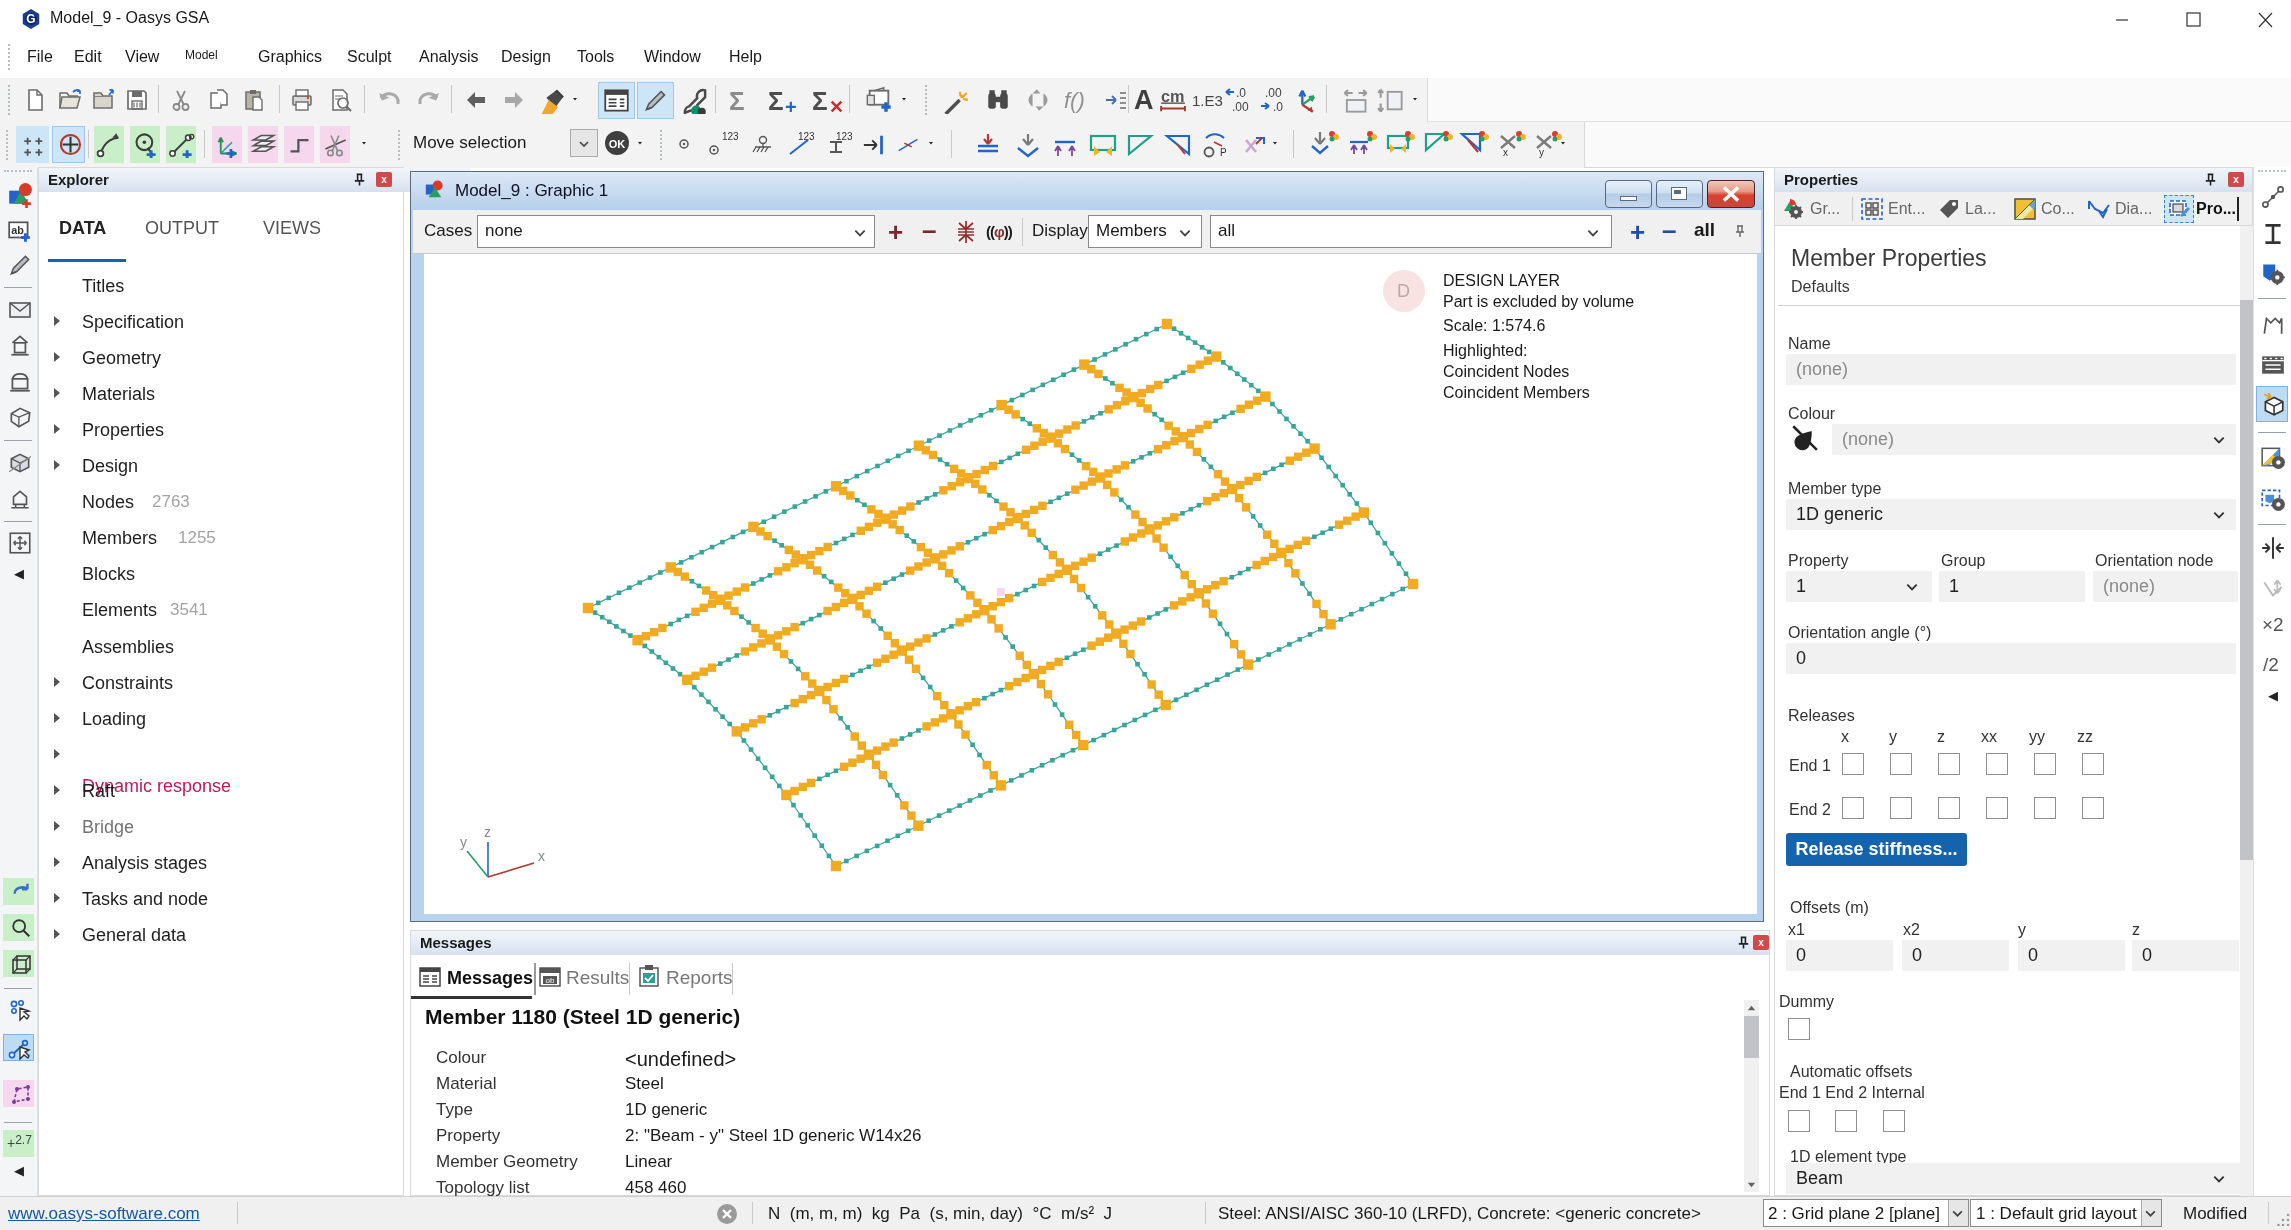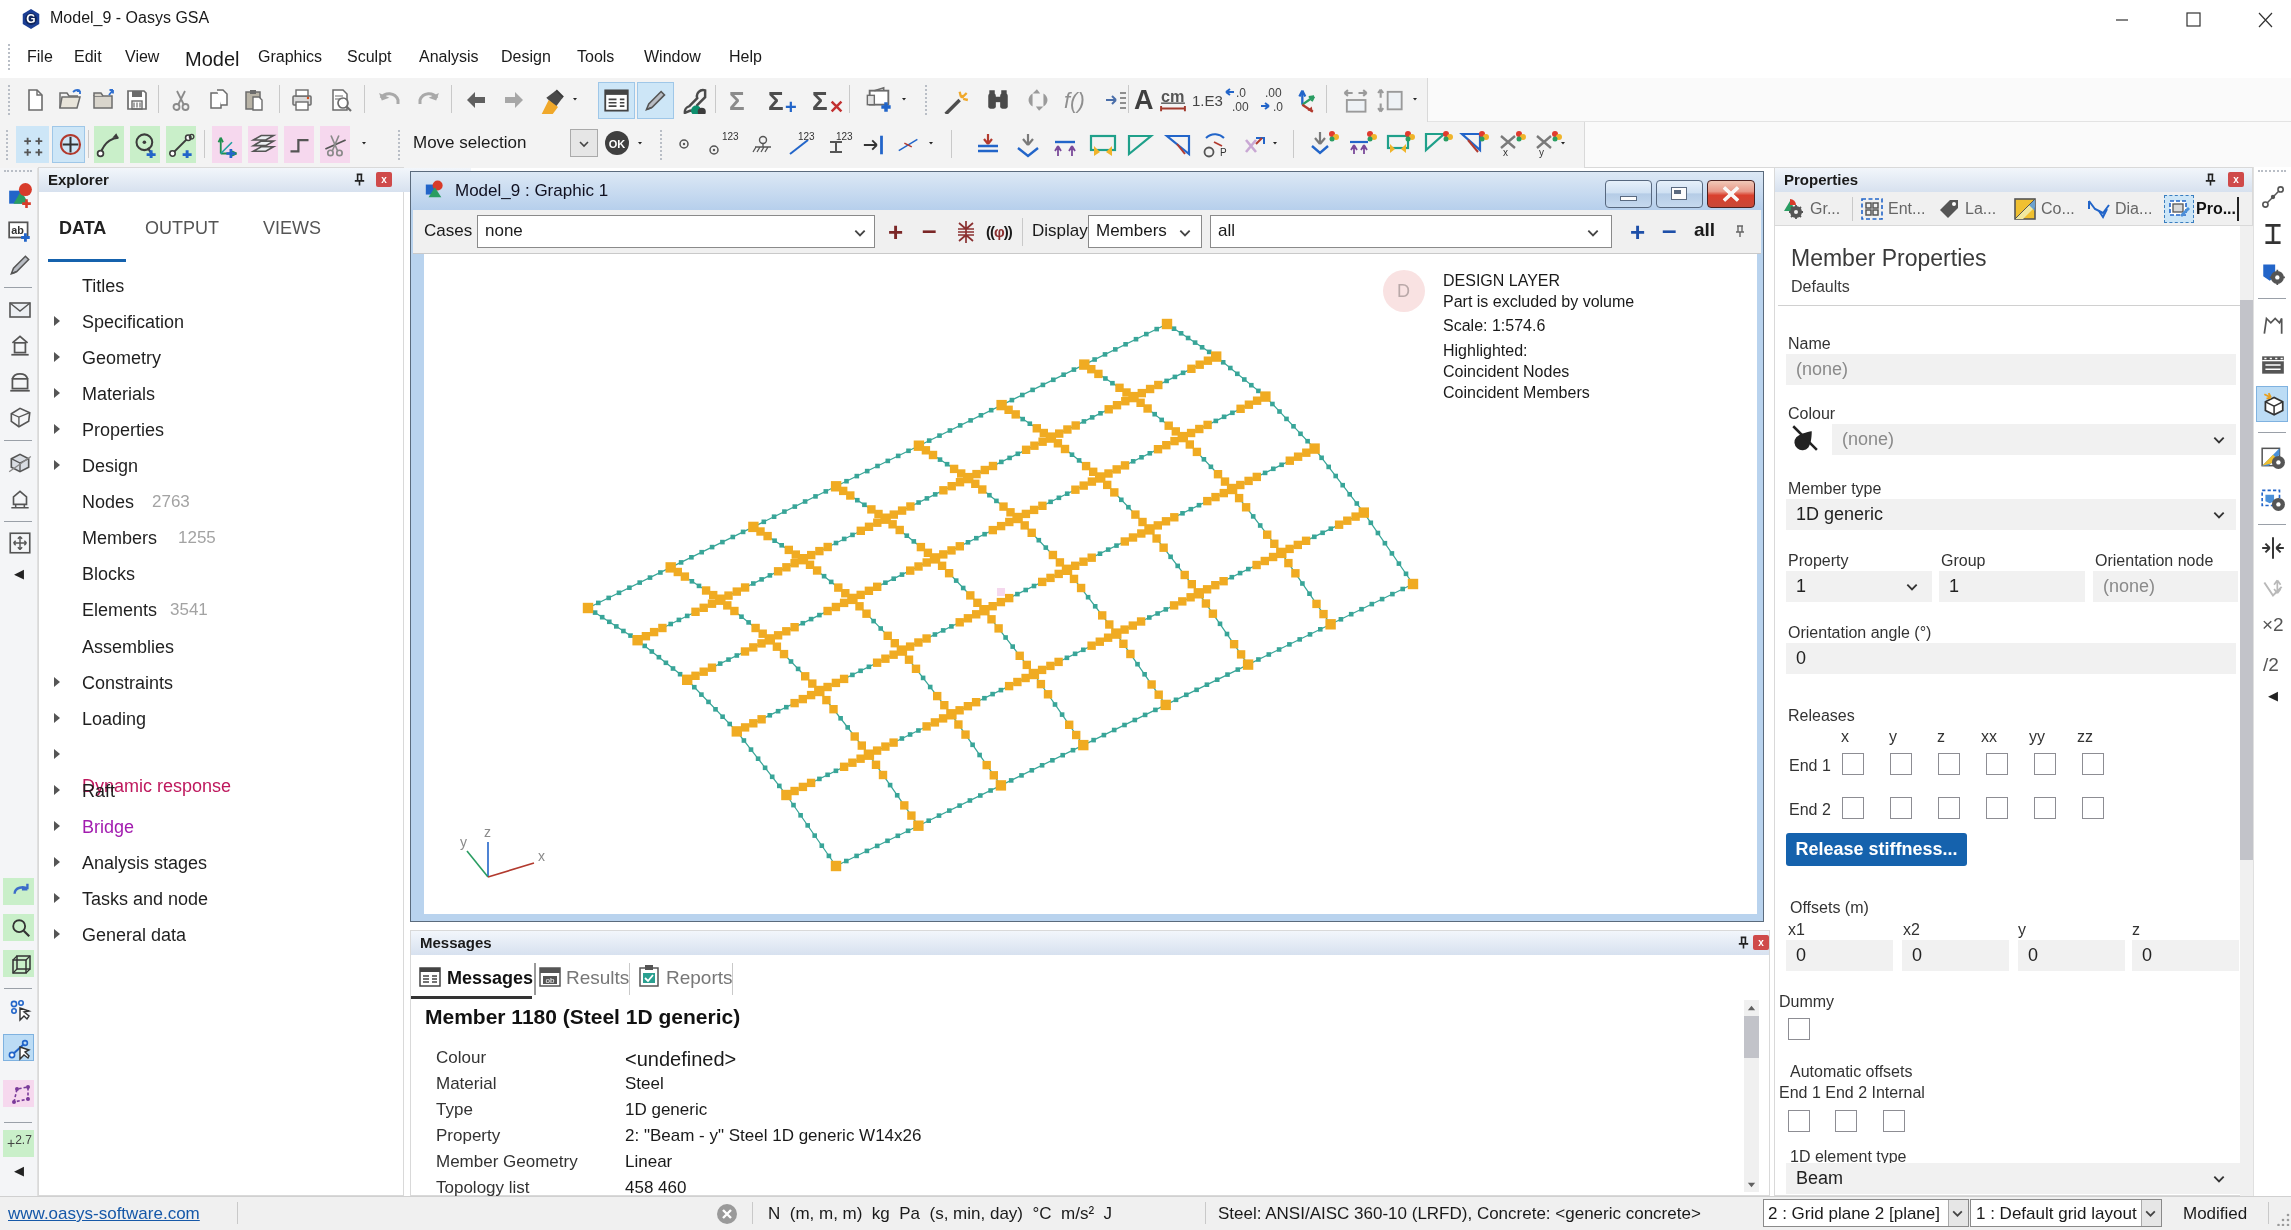--- a/index.html
+++ b/index.html
@@ -30,21 +30,21 @@
     <rect x="7" y="3" width="13" height="13" fill="none" stroke="#333" stroke-width="1.2"></rect>
   </svg>
 <svg class="abs" style="left:2246px;top:10px" width="36" height="20" viewBox="0 0 24 20">
     <path d="M7 3 L20 17 M20 3 L7 17" stroke="#333" stroke-width="1.2"></path>
   </svg>
 <div class="abs" style="left:0;top:38px;width:2291px;height:40px;background:#fff"></div>
 <div class="grip" style="left:8px;top:44px;height:26px"></div>
 <div class="abs" style="left:27px;top:48px;font-size:16px;color:#1a1a1a">File</div>
 <div class="abs" style="left:74px;top:48px;font-size:16px;color:#1a1a1a">Edit</div>
 <div class="abs" style="left:125px;top:48px;font-size:16px;color:#1a1a1a">View</div>
-<div class="abs" style="left:185px;top:48px;font-size:20px;color:#1a1a1a">Model</div>
+<div class="abs" style="left:185px;top:48px;font-size:12px;color:#1a1a1a">Model</div>
 <div class="abs" style="left:258px;top:48px;font-size:16px;color:#1a1a1a">Graphics</div>
 <div class="abs" style="left:347px;top:48px;font-size:16px;color:#1a1a1a">Sculpt</div>
 <div class="abs" style="left:419px;top:48px;font-size:16px;color:#1a1a1a">Analysis</div>
 <div class="abs" style="left:501px;top:48px;font-size:16px;color:#1a1a1a">Design</div>
 <div class="abs" style="left:577px;top:48px;font-size:16px;color:#1a1a1a">Tools</div>
 <div class="abs" style="left:644px;top:48px;font-size:16px;color:#1a1a1a">Window</div>
 <div class="abs" style="left:729px;top:48px;font-size:16px;color:#1a1a1a">Help</div>
 <div class="abs" style="left:0;top:78px;width:2291px;height:44px;background:#fafafa;border-bottom:1px solid #e3e3e3"></div>
 <div class="abs" style="left:0;top:78px;width:1428px;height:44px;background:#f3f3f3;border-right:1px solid #d9d9d9"></div>
 <div class="grip" style="left:8px;top:85px;height:30px"></div>
@@ -557,21 +557,21 @@
     <path d="M2 1 L8 6 L2 11 Z" fill="#555"></path>
   </svg>
 <div class="abs" style="left:82px;top:776px;font-size:18px;color:#be185d">Dynamic response</div>
 <svg class="abs" style="left:52px;top:783.6999999999997px" width="10" height="12" viewBox="0 0 10 12">
     <path d="M2 1 L8 6 L2 11 Z" fill="#555"></path>
   </svg>
 <div class="abs" style="left:82px;top:780.6999999999997px;font-size:18px;color:#1f1f1f">Raft</div>
 <svg class="abs" style="left:52px;top:819.7499999999997px" width="10" height="12" viewBox="0 0 10 12">
     <path d="M2 1 L8 6 L2 11 Z" fill="#555"></path>
   </svg>
-<div class="abs" style="left:82px;top:816.7499999999997px;font-size:18px;color:#a21caf">Bridge</div>
+<div class="abs" style="left:82px;top:816.7499999999997px;font-size:18px;color:#737373">Bridge</div>
 <svg class="abs" style="left:52px;top:855.7999999999996px" width="10" height="12" viewBox="0 0 10 12">
     <path d="M2 1 L8 6 L2 11 Z" fill="#555"></path>
   </svg>
 <div class="abs" style="left:82px;top:852.7999999999996px;font-size:18px;color:#1f1f1f">Analysis stages</div>
 <svg class="abs" style="left:52px;top:891.8499999999996px" width="10" height="12" viewBox="0 0 10 12">
     <path d="M2 1 L8 6 L2 11 Z" fill="#555"></path>
   </svg>
 <div class="abs" style="left:82px;top:888.8499999999996px;font-size:18px;color:#1f1f1f">Tasks and node</div>
 <svg class="abs" style="left:52px;top:927.8999999999995px" width="10" height="12" viewBox="0 0 10 12">
     <path d="M2 1 L8 6 L2 11 Z" fill="#555"></path>

